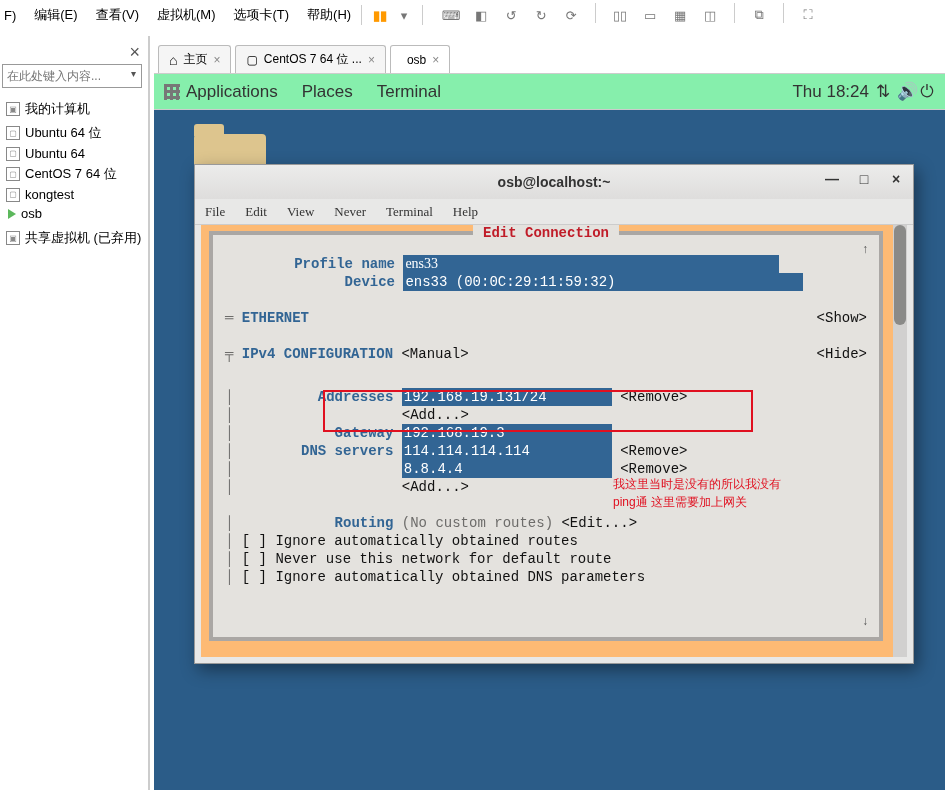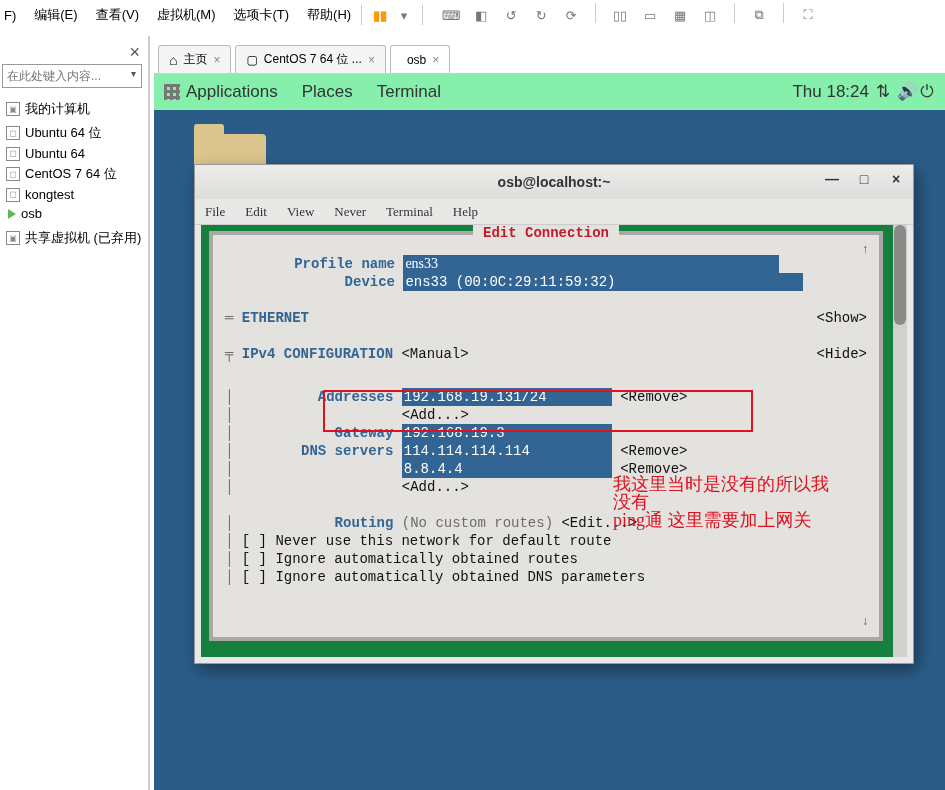--- a/index.html
+++ b/index.html
@@ -47,37 +47,37 @@
 
 .folder-bg { position:absolute; top:60px; left:40px; width:72px; height:56px; background:#ddc58e; border-radius:4px 4px 2px 2px;}
 .folder-bg::before { content:""; position:absolute; top:-10px; left:0; width:30px; height:12px; background:#ddc58e; border-radius:3px 3px 0 0;}
 
 
 .term-window { position:absolute; top:90px; left:40px; width:720px; height:500px; background:#e8e8e7; border:1px solid #999; box-shadow: 4px 6px 16px rgba(0,0,0,0.4);}
 .title-bar { height:34px; background: linear-gradient(#ececeb, #dedddc); display:flex; align-items:center; justify-content:center; position:relative; font-weight:bold; color:#333; font-size:14px;}
 .win-controls { position:absolute; right:8px; top:6px; display:flex; gap:14px; font-size:14px; font-weight:bold; color:#333;}
 .win-controls span { width:18px; text-align:center; cursor:pointer;}
 .menu-bar { height:26px; display:flex; align-items:center; gap:20px; padding:0 10px; color:#333; border-bottom:1px solid #ccc;font-family:Liberation Serif, serif;}
-.term-body { position:absolute; top:60px; left:6px; right:6px; bottom:6px; background:#15803d; padding:12px 10px; overflow:hidden;}
+.term-body { position:absolute; top:60px; left:6px; right:6px; bottom:6px; background:#fdba74; padding:12px 10px; overflow:hidden;}
 .scrollbar-track { position:absolute; right:0; top:0; bottom:0; width:14px; background:#d1d0cf;}
 .scrollbar-thumb { position:absolute; right:1px; top:0; width:12px; height:100px; background:#8a8a88; border-radius:6px;}
 
 
 .tui { position:absolute; top:6px; left:8px; right:24px; bottom:16px; border:4px solid #aaa7a4; background:#e4e2de; font-family: "Courier New", monospace; font-size:14px; line-height:18px; color:#111; padding: 10px 12px;}
 .tui-title-wrap { position:absolute; top:-11px; left:50%; transform:translateX(-50%); background:#e4e2de; padding:0 10px;}
 .tui-title { color:#c01c28; font-weight:bold;}
 .arrow { position:absolute; right:10px; font-size:12px; color:#555;}
 .arrow.top { top:6px;} .arrow.bot { bottom:6px;}
 .row { white-space:pre;}
 .label { color:#6d6c6a;}
 .blue-fill { background:#326594; color:#fff;}
 .blue-link { color:#326594; font-weight:bold;}
 .mono { display:inline-block;}
 .red-box { position:absolute; border:2px solid #e01020; }
-.red-note { position:absolute; color:#e01020; font-family:Liberation Serif, serif; font-size:18px; line-height:18px; width:220px;}
+.red-note { position:absolute; color:#e01020; font-family:Liberation Sans, sans-serif; font-size:12px; line-height:18px; width:220px;}
 </style>
 </head>
 <body>
 
 <div class="topbar-row">
   <div class="host-menubar">
     <span class="menu-item">F)</span>
     <span class="menu-item">编辑(E)</span>
     <span class="menu-item">查看(V)</span>
     <span class="menu-item">虚拟机(M)</span>
@@ -211,22 +211,22 @@
         <div class="row" style="margin-top:18px;"><span class="label">╤ </span><span class="blue-link">IPv4 CONFIGURATION</span> <span>&lt;Manual&gt;</span><span style="float:right;">&lt;Hide&gt;</span></div>
 
         <div class="row"><span class="label">│</span><span class="mono" style="display:inline-block;width:160px;text-align:right;margin-top:25px;"><span class="blue-link">Addresses</span></span> <span class="blue-fill" style="display:inline-block;width:210px;padding:0 2px;">192.168.19.131/24</span> <span>&lt;Remove&gt;</span></div>
         <div class="row"><span class="label">│</span><span class="mono" style="display:inline-block;width:160px;"></span> <span>&lt;Add...&gt;</span></div>
         <div class="row"><span class="label">│</span><span class="mono" style="display:inline-block;width:160px;text-align:right;"><span class="blue-link">Gateway</span></span> <span class="blue-fill" style="display:inline-block;width:210px;padding:0 2px;">192.168.19.3</span></div>
         <div class="row"><span class="label">│</span><span class="mono" style="display:inline-block;width:160px;text-align:right;"><span class="blue-link">DNS servers</span></span> <span class="blue-fill" style="display:inline-block;width:210px;padding:0 2px;">114.114.114.114</span> <span>&lt;Remove&gt;</span></div>
         <div class="row"><span class="label">│</span><span class="mono" style="display:inline-block;width:160px;"></span> <span class="blue-fill" style="display:inline-block;width:210px;padding:0 2px;">8.8.4.4</span> <span>&lt;Remove&gt;</span></div>
         <div class="row"><span class="label">│</span><span class="mono" style="display:inline-block;width:160px;"></span> <span>&lt;Add...&gt;</span></div>
 
         <div class="row" style="margin-top:18px;"><span class="label">│</span><span class="mono" style="display:inline-block;width:160px;text-align:right;"><span class="blue-link">Routing</span></span> <span class="label">(No custom routes)</span> <span>&lt;Edit...&gt;</span></div>
+        <div class="row"><span class="label">│ </span><span>[ ] Ignore automatically obtained routes</span></div>
         <div class="row"><span class="label">│ </span><span>[ ] Never use this network for default route</span></div>
-        <div class="row"><span class="label">│ </span><span>[ ] Ignore automatically obtained routes</span></div>
         <div class="row"><span class="label">│ </span><span>[ ] Ignore automatically obtained DNS parameters</span></div>
 
         <div class="red-box" style="top:155px; left:110px; width:430px; height:42px;"></div>
         <div class="red-note" style="top:240px; left:400px;">
           <div>我这里当时是没有的所以我没有</div>
           <div>ping通 这里需要加上网关</div>
         </div>
       </div>
     </div>
   </div>

